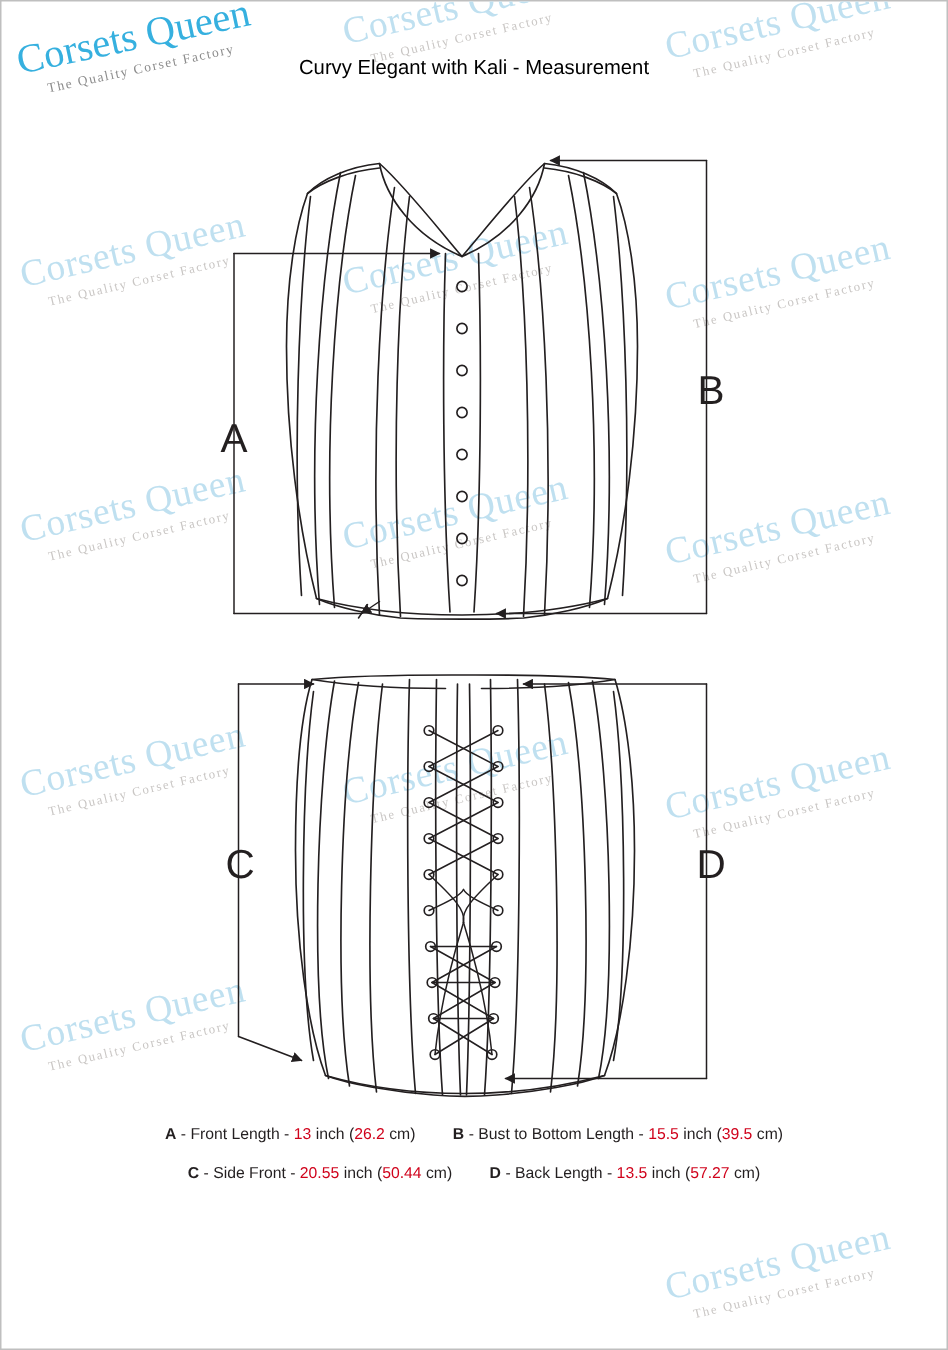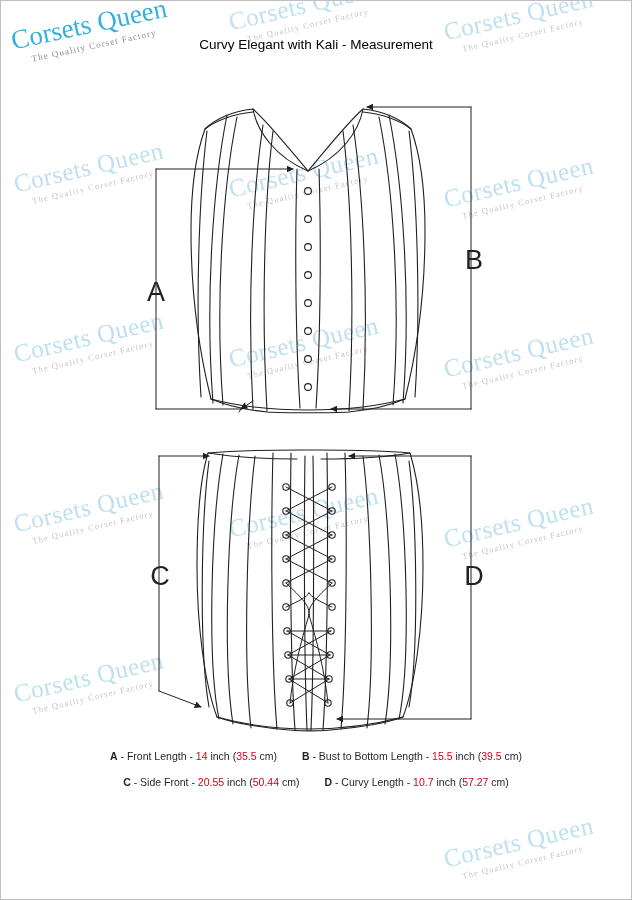--- a/index.html
+++ b/index.html
@@ -342,23 +342,23 @@
     <text x="473" y="584" text-anchor="middle" font-family="Liberation Sans, sans-serif" font-size="27" fill="#231f20">D</text>
   </svg>
 
   <div id="legend">
     <div class="row">
       <span class="cell">
         <span class="lbl">A</span>
         <span>-</span>
         <span>Front Length</span>
         <span>-</span>
-        <span class="val">14</span>
+        <span class="val">13</span>
         <span class="unit">inch</span>
-        <span class="unit">(</span><span class="val">35.5</span>
+        <span class="unit">(</span><span class="val">26.2</span>
         <span class="unit">cm</span><span class="unit">)</span>
       </span>
       <span class="cell">
         <span class="lbl">B</span>
         <span>-</span>
         <span>Bust to Bottom Length</span>
         <span>-</span>
         <span class="val">15.5</span>
         <span class="unit">inch</span>
         <span class="unit">(</span><span class="val">39.5</span>
@@ -372,23 +372,23 @@
         <span>Side Front</span>
         <span>-</span>
         <span class="val">20.55</span>
         <span class="unit">inch</span>
         <span class="unit">(</span><span class="val">50.44</span>
         <span class="unit">cm</span><span class="unit">)</span>
       </span>
       <span class="cell">
         <span class="lbl">D</span>
         <span>-</span>
-        <span>Curvy Length</span>
-        <span>-</span>
-        <span class="val">10.7</span>
+        <span>Back Length</span>
+        <span>-</span>
+        <span class="val">13.5</span>
         <span class="unit">inch</span>
         <span class="unit">(</span><span class="val">57.27</span>
         <span class="unit">cm</span><span class="unit">)</span>
       </span>
     </div>
   </div>
 
 </div>
 
 </body></html>

